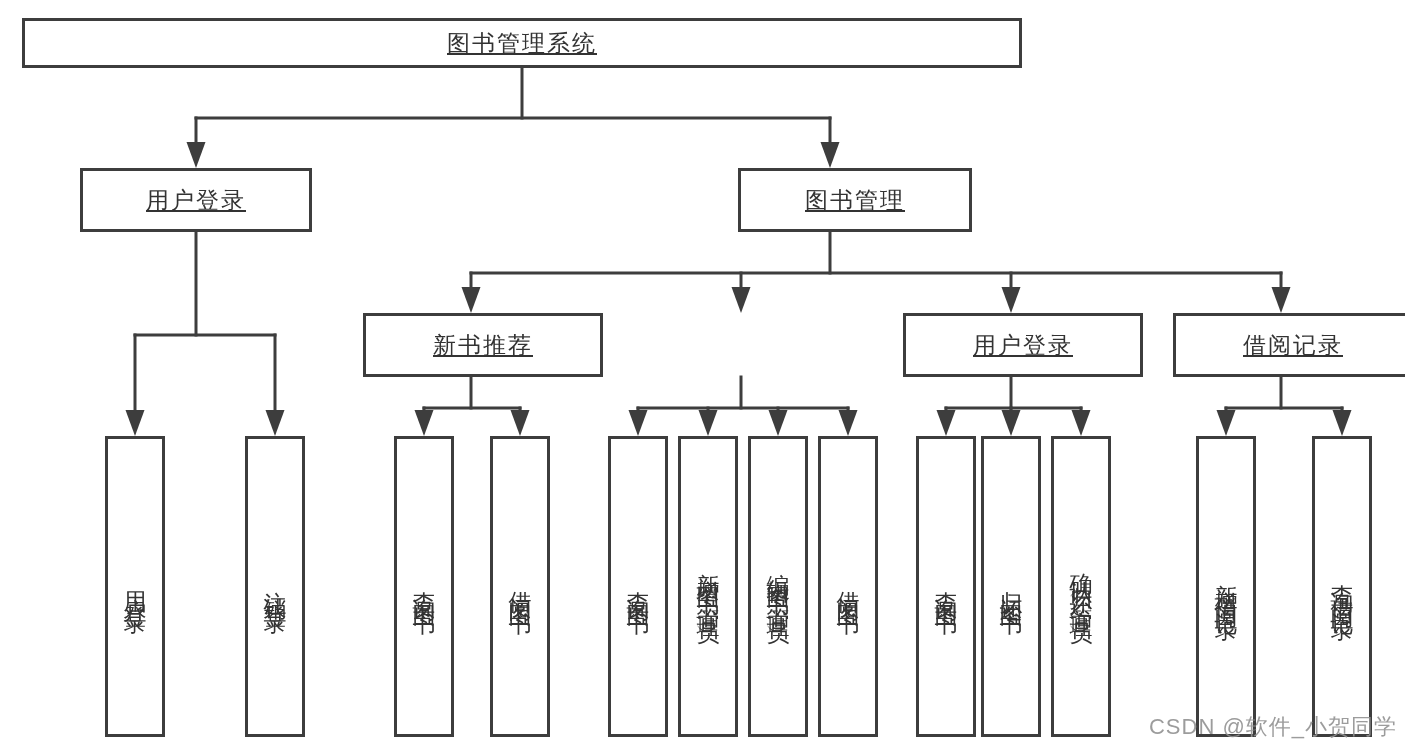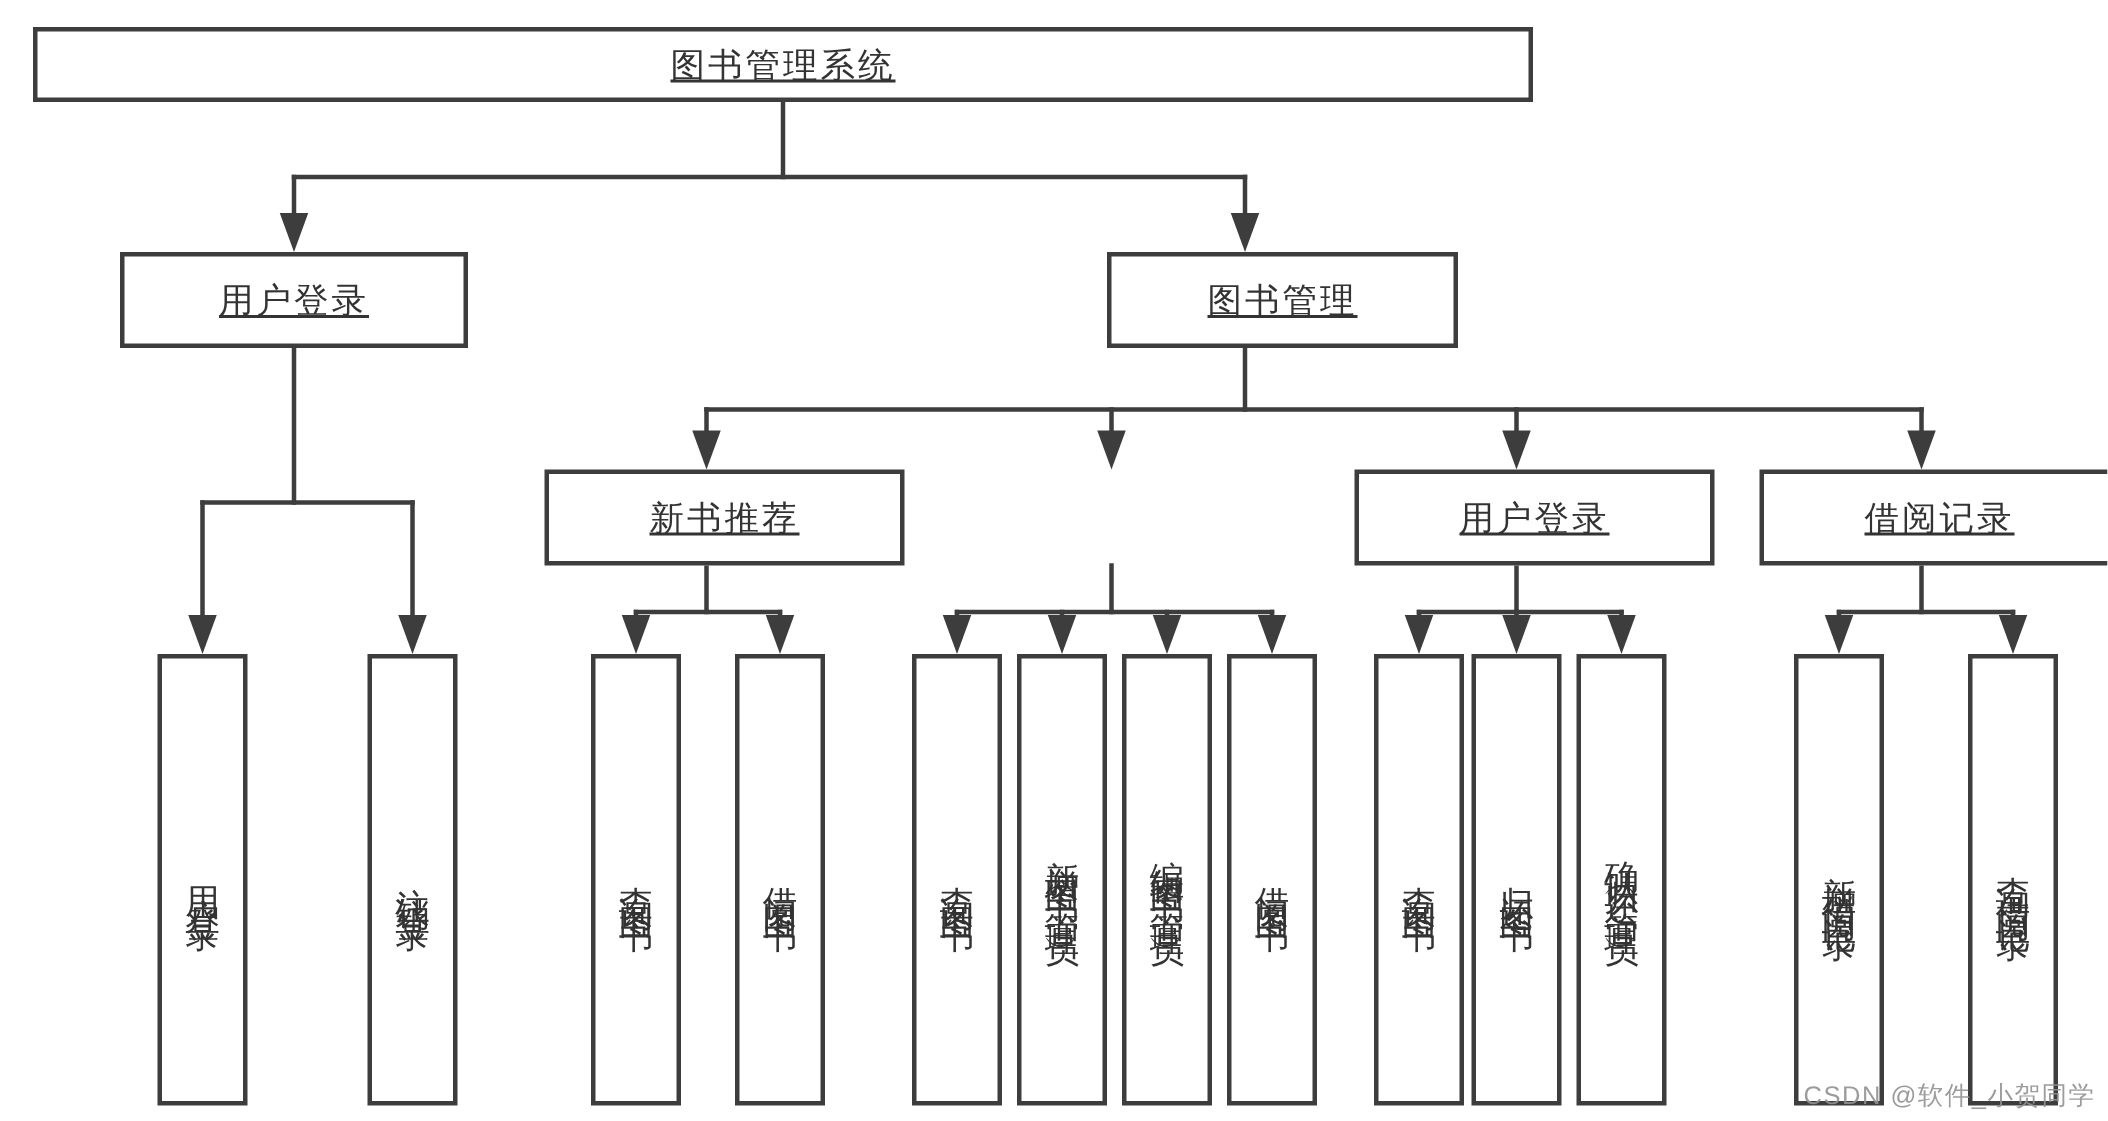--- a/index.html
+++ b/index.html
@@ -49,21 +49,21 @@
   .l3-0 { left: 363px; }
   .l3-1 { left: 633px; }
   .l3-2 { left: 903px; }
   .l3-3 { left: 1173px; }
   
   .leaf { top: 436px; width: 60px; height: 301px; }
   .watermark {
     position: absolute;
     right: 8px;
     bottom: 5px;
-    font-size: 17px;
+    font-size: 22px;
     color: rgba(145,145,145,0.9);
     letter-spacing: 1px;
     z-index: 5;
     white-space: nowrap;
   }
 </style>
 </head>
 <body>
 
 <div class="stage">

